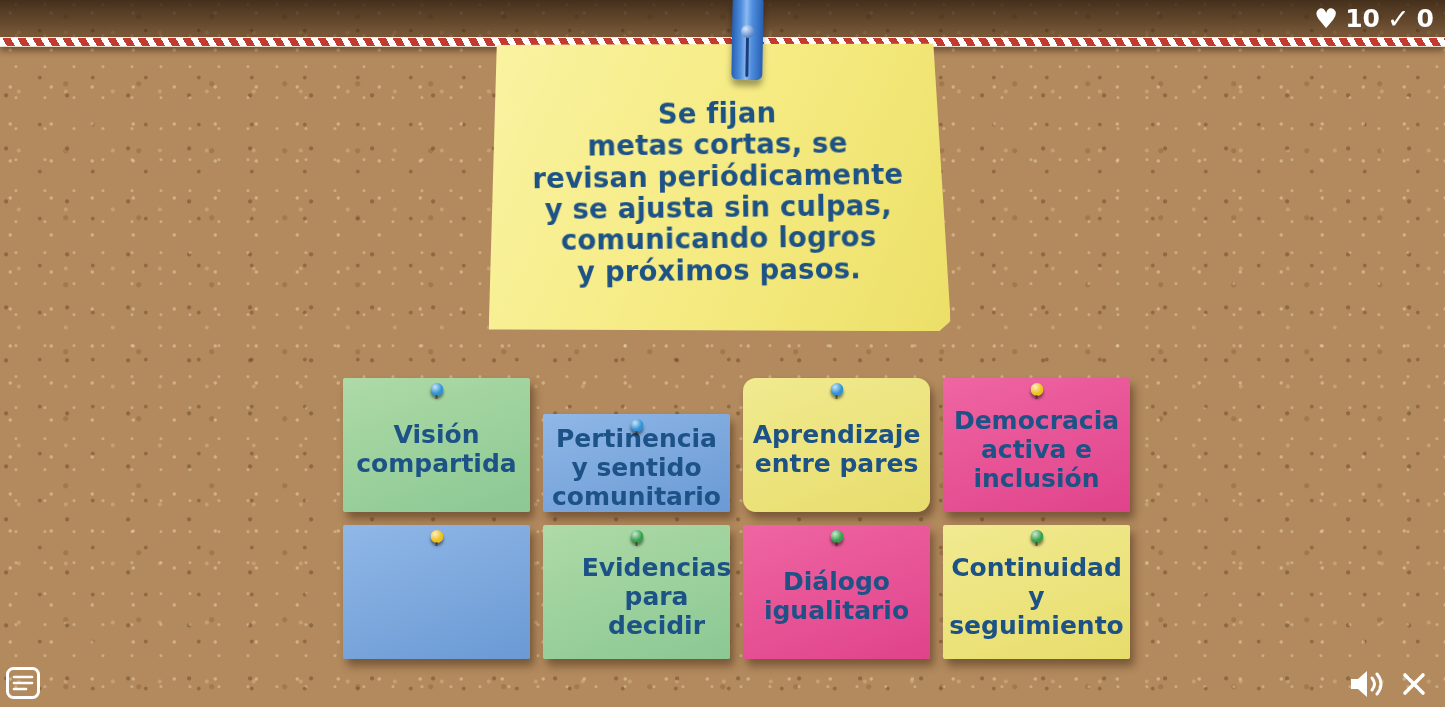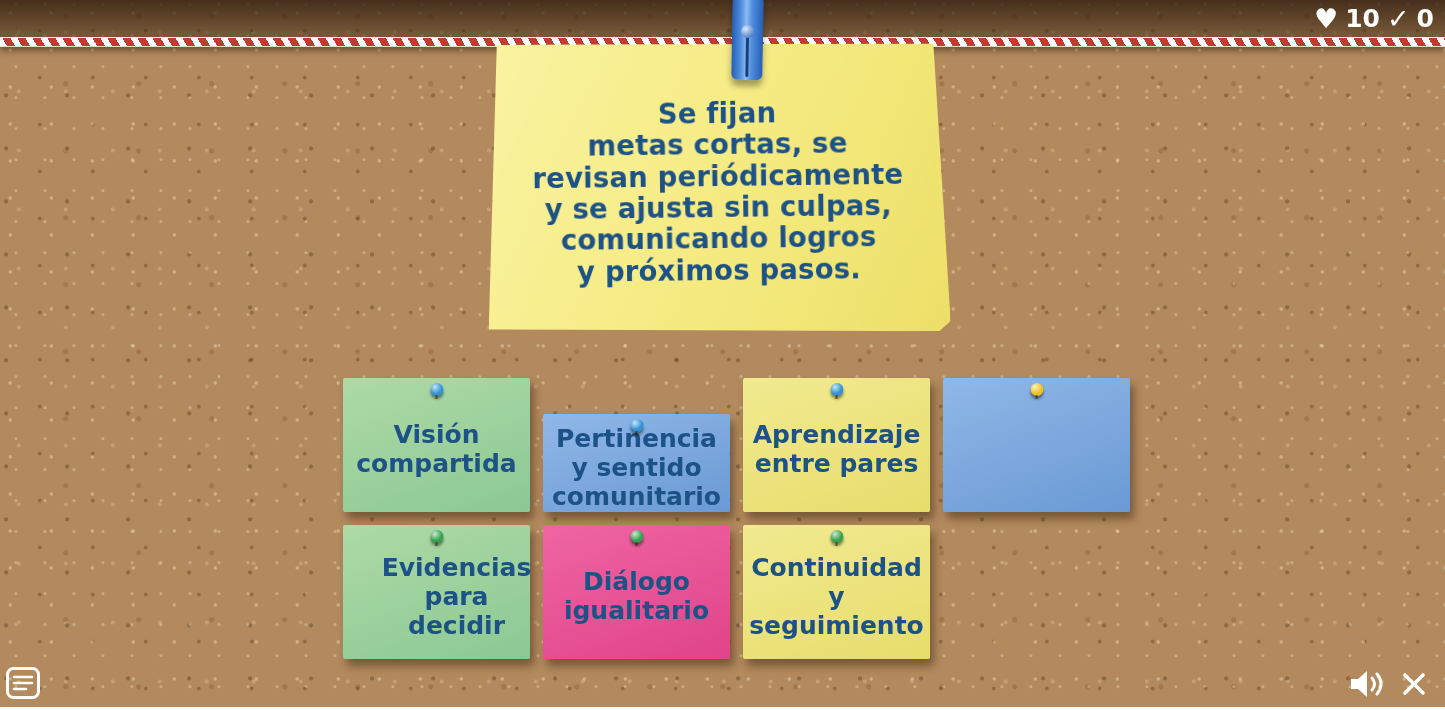--- a/index.html
+++ b/index.html
@@ -137,24 +137,30 @@
       <span class="pin" style="background: radial-gradient(circle at 35% 30%, rgba(255, 255, 255, 0.75) 0%, rgba(255, 255, 255, 0) 55%), rgb(47, 147, 214);"></span>
       <span class="card-label">Visión
 compartida</span>
     </div>
     <div class="card" style="background: linear-gradient(160deg, rgb(144, 184, 231) 0%, rgb(106, 153, 212) 100%); margin-top: 36px;">
       <span class="pin" style="background: radial-gradient(circle at 35% 30%, rgba(255, 255, 255, 0.75) 0%, rgba(255, 255, 255, 0) 55%), rgb(47, 147, 214);"></span>
       <span class="card-label">Pertinencia
 y sentido
 comunitario</span>
     </div>
-    <div class="card" style="background: linear-gradient(160deg, rgb(241, 234, 144) 0%, rgb(231, 221, 108) 100%);">
+    <div class="card" style="background: linear-gradient(160deg, rgb(241, 234, 144) 0%, rgb(231, 221, 108) 100%); border-radius: 13px;">
       <span class="pin" style="background: radial-gradient(circle at 35% 30%, rgba(255, 255, 255, 0.75) 0%, rgba(255, 255, 255, 0) 55%), rgb(47, 147, 214);"></span>
       <span class="card-label">Aprendizaje
 entre pares</span>
+    </div>
+    <div class="card" style="background: linear-gradient(160deg, rgb(239, 101, 162) 0%, rgb(224, 67, 139) 100%);">
+      <span class="pin" style="background: radial-gradient(circle at 35% 30%, rgba(255, 255, 255, 0.75) 0%, rgba(255, 255, 255, 0) 55%), rgb(238, 193, 30);"></span>
+      <span class="card-label">Democracia
+activa e
+inclusión</span>
     </div>
     <div class="card" style="background: linear-gradient(160deg, rgb(144, 184, 231) 0%, rgb(106, 153, 212) 100%);">
       <span class="pin" style="background: radial-gradient(circle at 35% 30%, rgba(255, 255, 255, 0.75) 0%, rgba(255, 255, 255, 0) 55%), rgb(238, 193, 30);"></span>
     </div>
     <div class="card" style="background: linear-gradient(160deg, rgb(174, 218, 166) 0%, rgb(139, 200, 147) 100%); padding-left: 40px;">
       <span class="pin" style="background: radial-gradient(circle at 35% 30%, rgba(255, 255, 255, 0.75) 0%, rgba(255, 255, 255, 0) 55%), rgb(53, 161, 77);"></span>
       <span class="card-label">Evidencias
 para decidir</span>
     </div>
     <div class="card" style="background: linear-gradient(160deg, rgb(239, 101, 162) 0%, rgb(224, 67, 139) 100%);">

